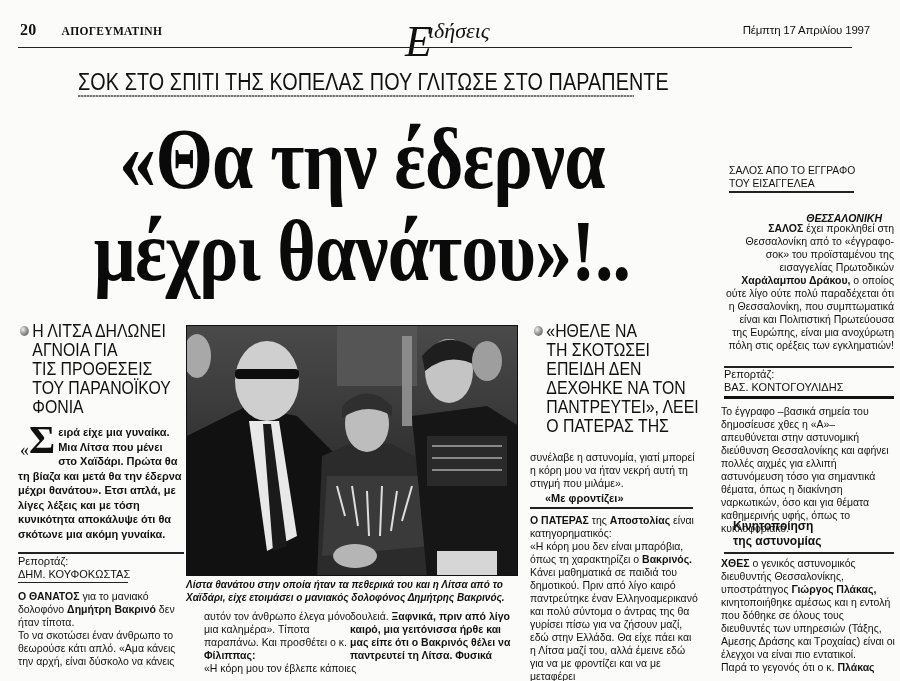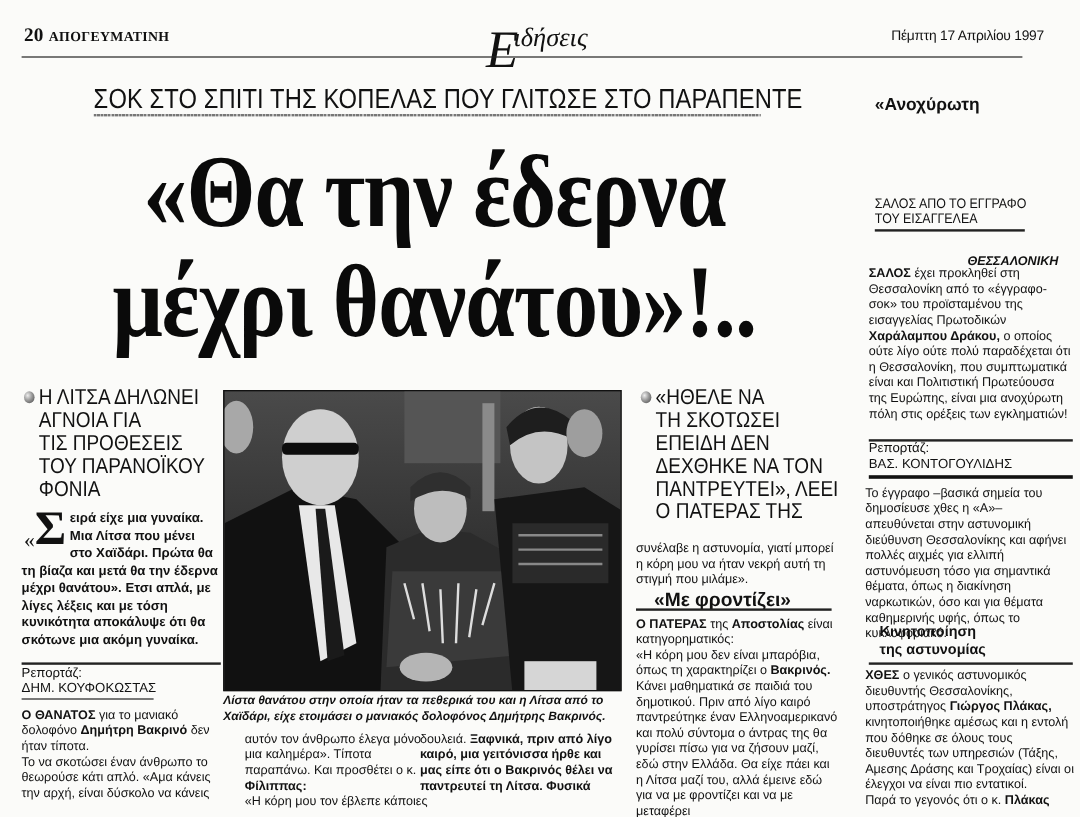--- a/index.html
+++ b/index.html
@@ -3,21 +3,21 @@
 <meta charset="utf-8">
 <style>
   * { box-sizing: border-box; margin: 0; padding: 0; }
   html, body { width: 900px; height: 681px; overflow: hidden; background: #fbfbf9; }
   body { position: relative; font-family: "Liberation Sans", sans-serif; color: #111; }
 
   .abs { position: absolute; }
 
   
   .page-num { left: 20px; top: 21px; font-family: "Liberation Serif", serif; font-size: 16px; font-weight: bold; letter-spacing: 0.2px; }
-  .page-num .pub { font-size: 11.5px; font-variant: small-caps; text-transform: uppercase; letter-spacing: 0.3px; }
+  .page-num .pub { font-size: 11.5px; font-variant: small-caps; text-transform: uppercase; letter-spacing: 0.3px; margin-left: 21px; }
   .section-logo { left: 405px; top: 14px; font-family: "Liberation Serif", serif; }
   .section-logo .big-e { font-size: 44px; font-style: italic; font-weight: normal; line-height: 1; position: relative; top: 6px; }
   .section-logo .rest { font-size: 22px; font-style: italic; position: relative; top: -12px; left: -4px; }
   .date { right: 30px; top: 24px; font-size: 11.5px; font-family: "Liberation Sans", sans-serif; font-stretch: condensed; letter-spacing: -0.2px; }
   .masthead-rule { left: 18px; top: 47px; width: 834px; height: 1px; background: #222; }
 
   
   .kicker { left: 78px; top: 69px; font-size: 23px; font-weight: normal; letter-spacing: 0.1px; transform: scaleX(0.86); transform-origin: left; white-space: nowrap; }
   .kicker-rule { left: 78px; top: 95px; width: 556px; height: 2px; background: repeating-linear-gradient(90deg, #777 0 2px, #bbb 2px 3px); }
 
@@ -48,21 +48,21 @@
 
   
   .photo { left: 186px; top: 325px; width: 332px; height: 251px; background: #2a2a2a; overflow: hidden; border: 1px solid #111; }
   .caption { left: 186px; top: 579px; width: 336px; font-size: 10px; font-weight: bold; font-style: italic; line-height: 12.5px; }
 
   
   .side-head { left: 729px; top: 79px; width: 165px; font-size: 14.5px; font-weight: bold; line-height: 18px; }
   .side-sub { left: 729px; top: 164px; width: 160px; font-size: 11.5px; line-height: 13px; transform: scaleX(0.9); transform-origin: left; }
   .side-sub-rule { left: 729px; top: 191px; width: 125px; height: 1.5px; background: #222; }
   .dateline { right: 18px; top: 212px; font-size: 10.5px; font-weight: bold; font-style: italic; }
-  .side-body-1 { left: 724px; top: 222px; width: 170px; }
+  .side-body-1 { left: 724px; top: 222px; width: 170px; text-align: right; }
   .side-rule1 { left: 724px; top: 366px; width: 170px; }
   .side-byline { left: 724px; top: 368px; width: 170px; }
   .side-rule2 { left: 724px; top: 396px; width: 170px; }
   .side-body-2 { left: 721px; top: 405px; width: 174px; }
   .side-subhead { left: 733px; top: 519px; font-size: 12px; font-weight: bold; line-height: 15px; }
   .side-rule3 { left: 724px; top: 552px; width: 170px; height: 2px; }
   .side-body-3 { left: 721px; top: 557px; width: 174px; }
 </style>
 </head>
 <body>
@@ -155,29 +155,28 @@
 <div class="abs bullet-head col-mid-head">
   <div><span class="bullet-dot"></span><span>«ΗΘΕΛΕ ΝΑ</span></div>
   <div style="padding-left:14px">ΤΗ ΣΚΟΤΩΣΕΙ</div>
   <div style="padding-left:14px">ΕΠΕΙΔΗ ΔΕΝ</div>
   <div style="padding-left:14px">ΔΕΧΘΗΚΕ ΝΑ ΤΟΝ</div>
   <div style="padding-left:14px">ΠΑΝΤΡΕΥΤΕΙ», ΛΕΕΙ</div>
   <div style="padding-left:14px">Ο ΠΑΤΕΡΑΣ ΤΗΣ</div>
 </div>
 
 <div class="abs body-text" style="left:530px; top:451px; width:165px;">συνέλαβε η αστυνομία, γιατί μπορεί η κόρη μου να ήταν νεκρή αυτή τη στιγμή που μιλάμε».</div>
-<div class="abs" style="left:545px; top:492px; font-size:16px; font-weight:bold;">«Με φροντίζει»</div>
+<div class="abs" style="left:545px; top:492px; font-size:11px; font-weight:bold;">«Με φροντίζει»</div>
 <div class="abs rule" style="left:530px; top:507px; width:163px; height:2px;"></div>
 <div class="abs body-text" style="left:530px; top:514px; width:168px;">
   <b>Ο ΠΑΤΕΡΑΣ</b><span> της </span><b>Αποστολίας</b><span> είναι κατηγορηματικός:</span><br>
   <span>«Η κόρη μου δεν είναι μπαρόβια, όπως τη χαρακτηρίζει ο </span><b>Βακρινός.</b><span> Κάνει μαθηματικά σε παιδιά του δημοτικού. Πριν από λίγο καιρό παντρεύτηκε έναν Ελληνοαμερικανό και πολύ σύντομα ο άντρας της θα γυρίσει πίσω για να ζήσουν μαζί, εδώ στην Ελλάδα. Θα είχε πάει και η Λίτσα μαζί του, αλλά έμεινε εδώ για να με φροντίζει και να με μεταφέρει</span>
 </div>
 
 <div class="abs side-head">
-  <div>«Ανοχύρωτη</div>
 </div>
 <div class="abs side-sub">
   <div>ΣΑΛΟΣ ΑΠΟ ΤΟ ΕΓΓΡΑΦΟ</div>
   <div>ΤΟΥ ΕΙΣΑΓΓΕΛΕΑ</div>
 </div>
 <div class="abs side-sub-rule"></div>
 <div class="abs dateline">ΘΕΣΣΑΛΟΝΙΚΗ</div>
 <div class="abs body-text side-body-1">
   <b>ΣΑΛΟΣ</b><span> έχει προκληθεί στη Θεσσαλονίκη από το «έγγραφο-σοκ» του προϊσταμένου της εισαγγελίας Πρωτοδικών </span><b>Χαράλαμπου Δράκου,</b><span> ο οποίος ούτε λίγο ούτε πολύ παραδέχεται ότι η Θεσσαλονίκη, που συμπτωματικά είναι και Πολιτιστική Πρωτεύουσα της Ευρώπης, είναι μια ανοχύρωτη πόλη στις ορέξεις των εγκληματιών!</span>
 </div>

